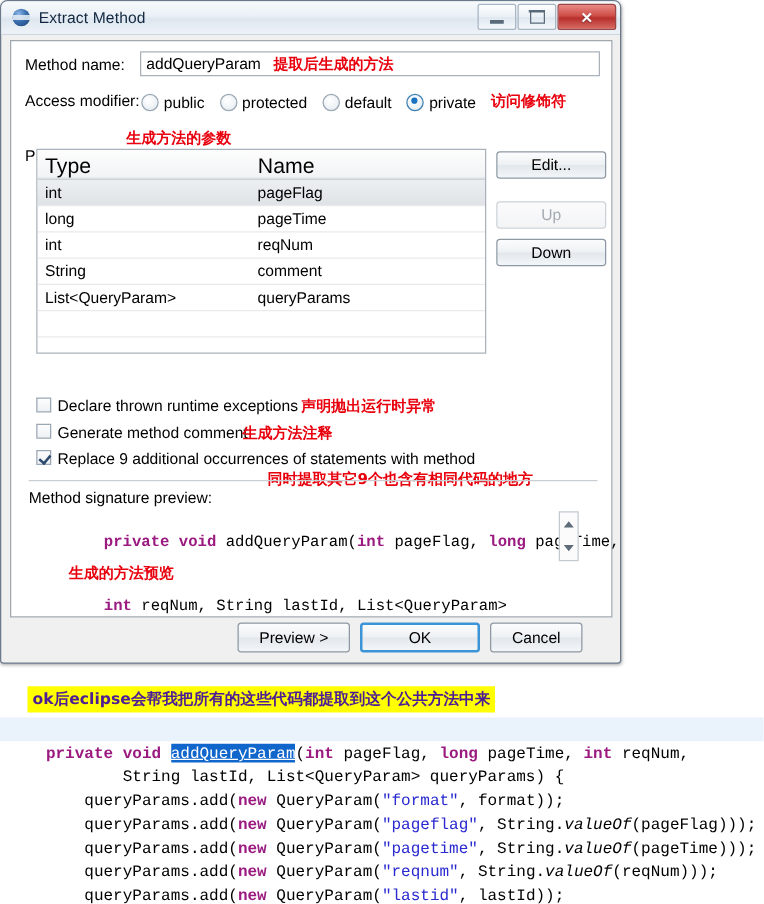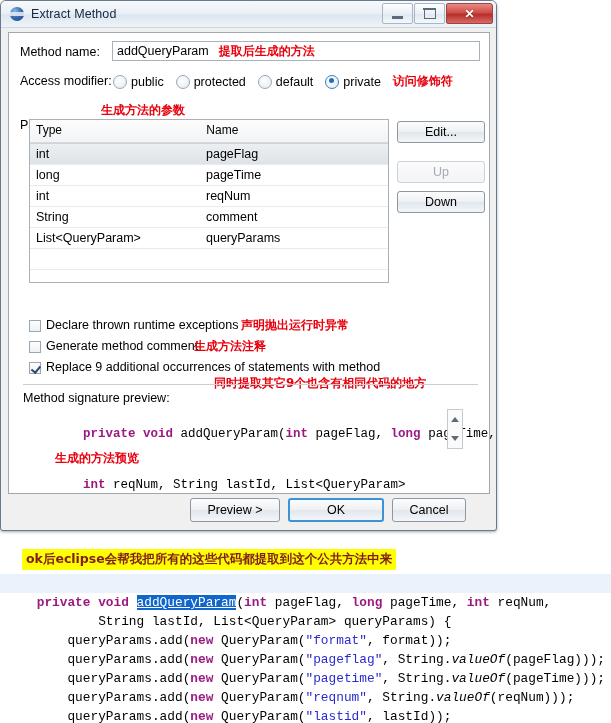--- a/index.html
+++ b/index.html
@@ -104,21 +104,21 @@
   #params-cn{left:92px;top:69px;}
 
   
   #param-table{
     position:absolute;left:20px;top:86px;width:360px;height:164px;
     border:1px solid #a9b2bb;background:#fff;box-sizing:border-box;
     overflow:hidden;
   }
   #param-head{display:flex;height:22px;border-bottom:1px solid #d6dbe0;
     background:linear-gradient(to bottom,#fdfdfd,#f1f3f5);}
-  #param-head .th{font-size:12px;padding:3px 0 12px 6px;}
+  #param-head .th{font-size:17px;padding:3px 0 12px 6px;}
   .col-type{width:170px;}
   .col-name{width:188px;}
   .trow{display:flex;height:20px;border-bottom:1px solid #e8eaec;align-items:center;}
   .trow.sel{background:linear-gradient(to bottom,#eceff2,#dfe3e7);border-top:1px solid #cdd2d7;}
   .trow .td{font-size:12.5px;padding-left:6px;box-sizing:border-box;}
 
   
   .sbtn{
     position:absolute;left:388px;width:88px;height:22px;
     border:1px solid #8d98a3;border-radius:3px;
@@ -126,21 +126,21 @@
     font-size:12.5px;display:flex;align-items:center;justify-content:center;
     box-sizing:border-box;
   }
   .sbtn.disabled{color:#a3aab2;border-color:#ccd2d8;
     background:linear-gradient(to bottom,#fbfbfc,#f3f4f6);}
   #btn-edit{top:88px;}
   #btn-up{top:128px;}
   #btn-down{top:158px;}
 
   
-  .cbrow{position:absolute;left:20px;display:flex;align-items:flex-end;}
+  .cbrow{position:absolute;left:20px;display:flex;align-items:flex-start;}
   .cbox{
     width:12px;height:12px;border:1px solid #9aa7b4;background:#fff;
     margin-right:5px;flex:none;position:relative;box-sizing:border-box;
     background:linear-gradient(to bottom,#fdfdfe,#eef1f4);
   }
   .cbox.checked:after{
     content:"";position:absolute;left:3px;top:1px;width:3.5px;height:7px;
     border:solid #2b4a6e;border-width:0 2px 2px 0;transform:rotate(40deg);
   }
   .cb-lbl{font-size:12.5px;white-space:nowrap;}
@@ -178,21 +178,21 @@
     font-size:12.5px;display:flex;align-items:center;justify-content:center;
     box-sizing:border-box;
   }
   #btn-preview{left:182px;width:90px;}
   #btn-ok{left:280px;width:96px;border:2px solid #3c93d6;}
   #btn-cancel{left:384px;width:74px;}
 
   
   #note-highlight{
     position:absolute;left:22px;top:549px;
-    background:#ffff00;color:#7f1d1d;font-weight:bold;
+    background:#ffff00;color:#4c1d95;font-weight:bold;
     font-family:"DejaVu Sans",sans-serif;font-size:12.5px;
     padding:2px 4px;white-space:nowrap;
   }
   #code-block{
     position:absolute;left:0;top:574px;width:611px;height:175px;
     background:#ffffff;
   }
   #code-line-0{
     position:absolute;left:0;top:0;width:611px;height:19px;background:#eaf2fb;
   }

